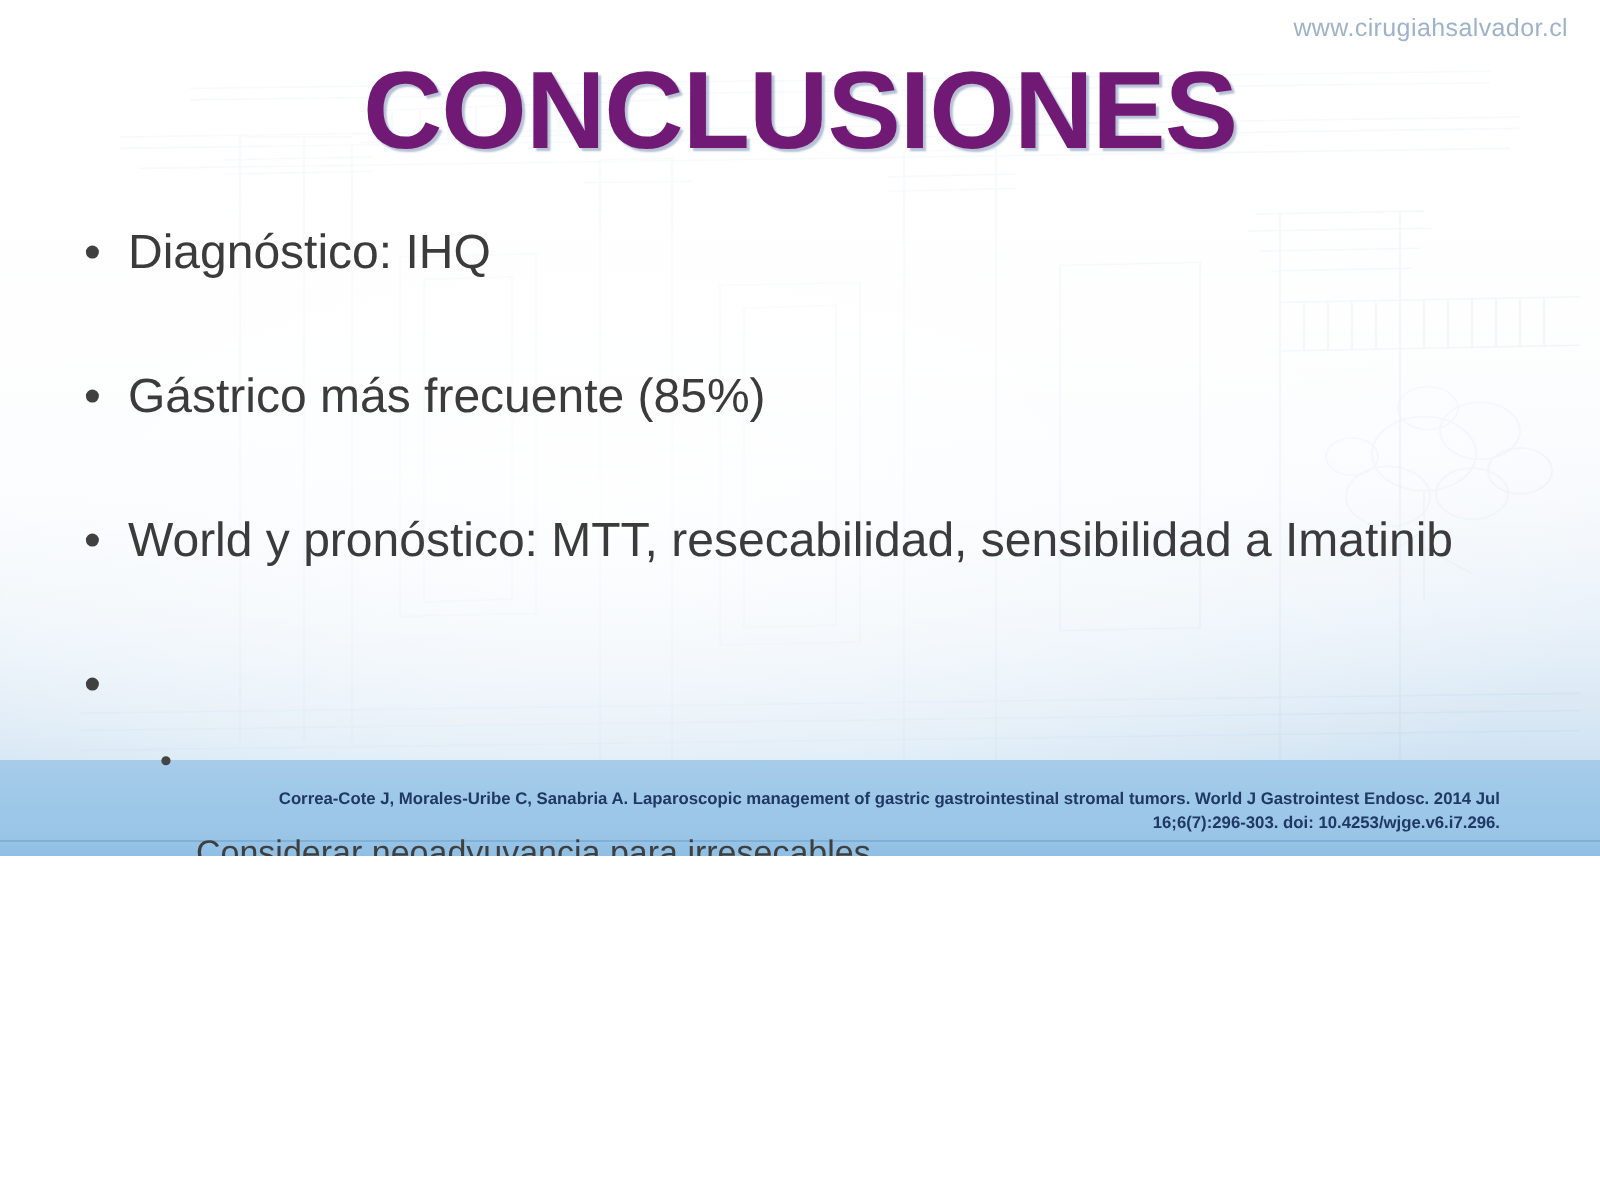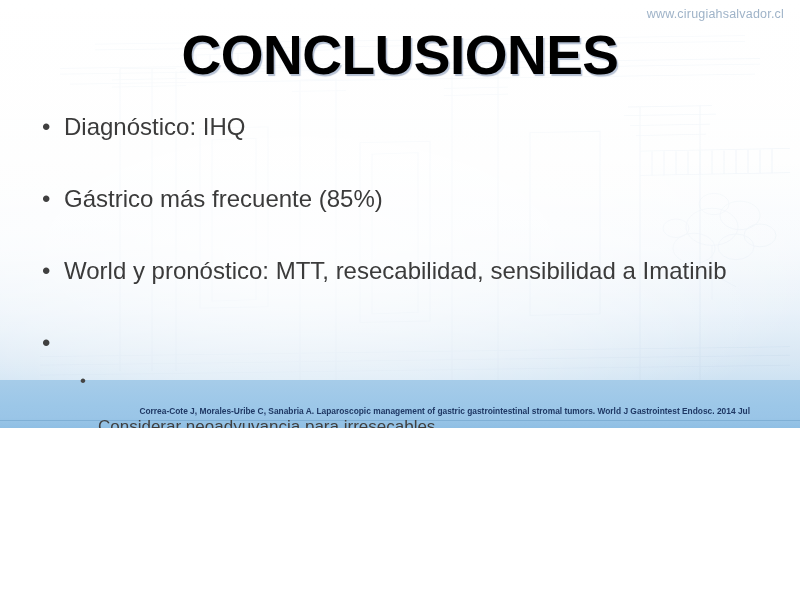--- a/index.html
+++ b/index.html
@@ -81,21 +81,21 @@
 
   .slide-title {
     position: absolute;
     top: 23px;
     left: 0;
     width: 800px;
     text-align: center;
     font-size: 55px;
     font-weight: bold;
     letter-spacing: -0.5px;
-    color: #000000;
+    color: #701a75;
     text-shadow: 1.5px 1.5px 1px rgba(120,140,175,0.55);
     white-space: nowrap;
   }
 
   .bullet-list {
     position: absolute;
     left: 42px;
     top: 112px;
     right: 30px;
   }
@@ -296,15 +296,16 @@
           <span class="dot">•</span>
           <span class="btext">Considerar neoadyuvancia para irresecables</span>
         </div>
       </div>
     </div>
 
   </div>
 
   <div class="citation">
     <span>Correa-Cote J, Morales-Uribe C, Sanabria A. Laparoscopic management of gastric gastrointestinal stromal tumors. World J Gastrointest Endosc. 2014 Jul</span>
+    <span class="line2">16;6(7):296-303. doi: 10.4253/wjge.v6.i7.296.</span>
   </div>
 
 </div>
 
 </body></html>

